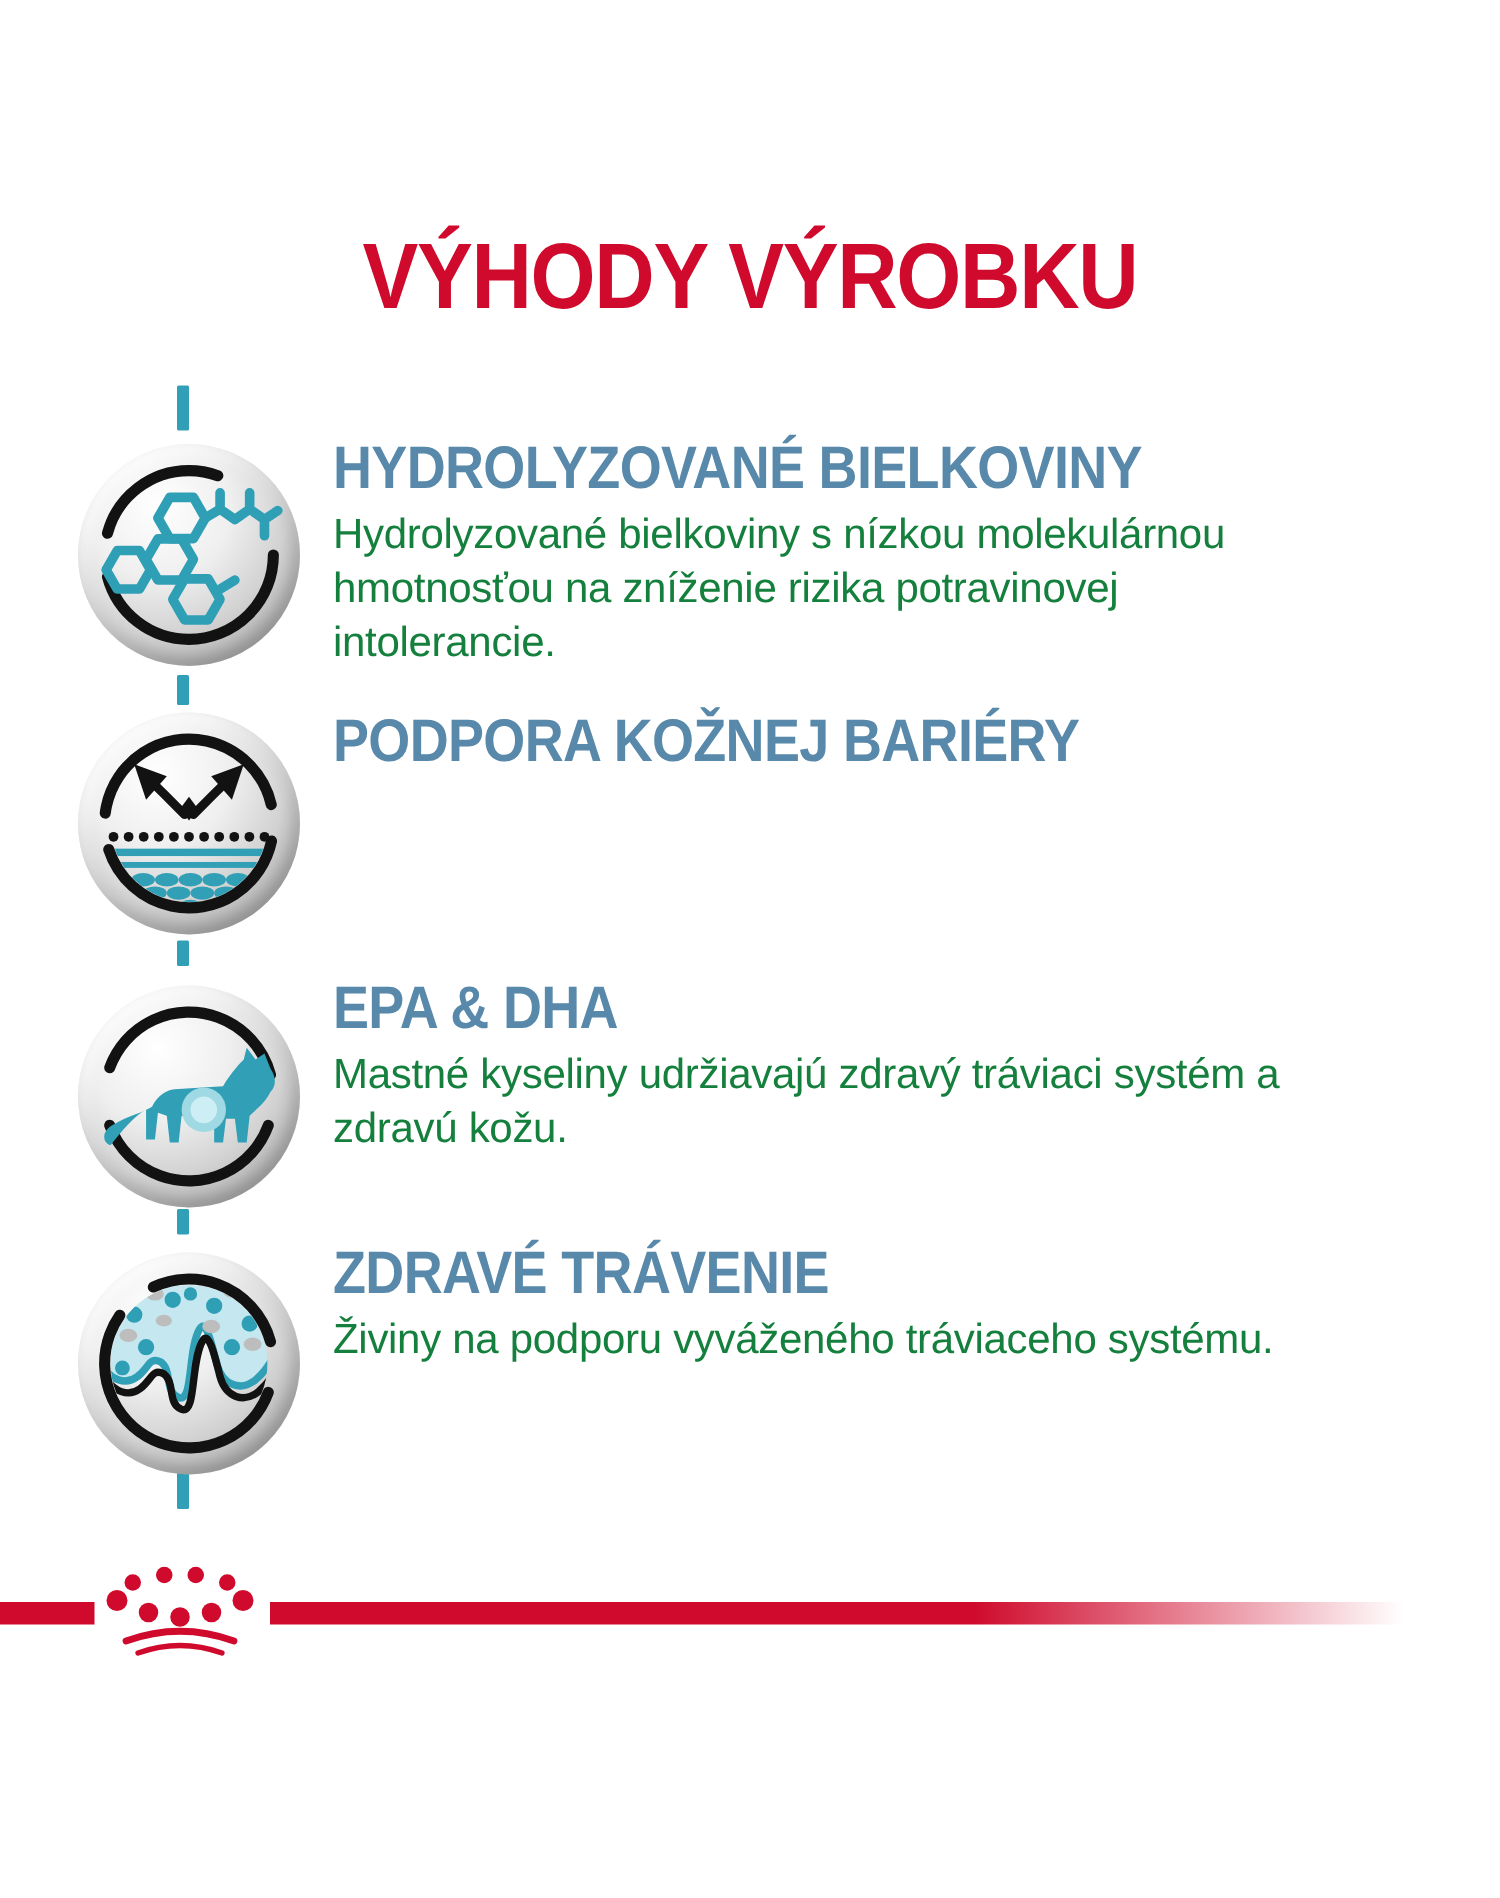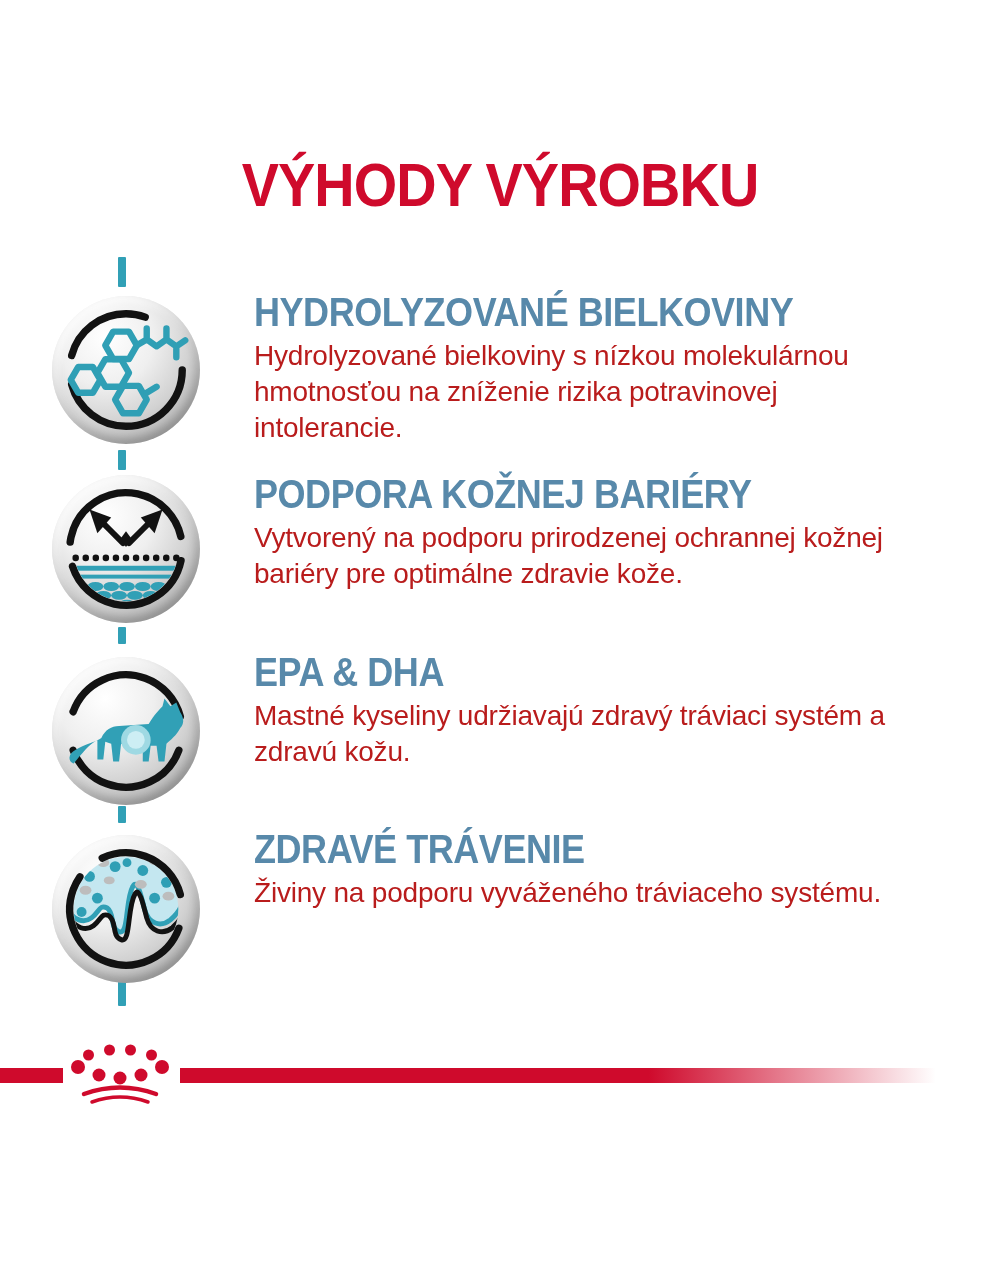--- a/index.html
+++ b/index.html
@@ -26,31 +26,31 @@
     position:absolute;left:52px;width:148px;height:148px;border-radius:50%;
     background:radial-gradient(circle at 36% 28%, #ffffff 0%, #efefef 34%, #d2d2d2 60%, #a5a5a5 88%, #8d8d8d 100%);
     box-shadow:inset -3px -5px 10px rgba(0,0,0,.22), inset 3px 5px 9px rgba(255,255,255,.85);
   }
   #circle1{top:296px}
   #circle2{top:475px}
   #circle3{top:657px}
   #circle4{top:835px}
   .icon-circle svg{position:absolute;left:0;top:0;width:148px;height:148px}
   
-  .benefit{position:absolute;left:254px;width:710px;}
+  .benefit{position:absolute;left:222px;width:710px;}
   #section1{top:290px}
   #section2{top:472px}
   #section3{top:650px}
   #section4{top:827px}
   .benefit-heading{
     margin:0;font-size:40px;font-weight:bold;color:#5889aa;letter-spacing:-0.5px;
     line-height:44px;transform:scaleX(0.9);transform-origin:left center;white-space:nowrap;
   }
   .benefit-body{
-    margin:4px 0 0 0;font-size:28px;line-height:36px;color:#b91c1c;
+    margin:4px 0 0 0;font-size:28px;line-height:36px;color:#15803d;
     white-space:pre-line;letter-spacing:-0.2px;
   }
   
   .footer-line{position:absolute;top:1068px;height:15px;background:#cf0a2c;}
   #footer-line-left{left:0;width:63px;}
   #footer-line-right{
     left:180px;width:756px;
     background:linear-gradient(to right,#cf0a2c 0%,#cf0a2c 62%,rgba(207,10,44,0) 100%);
   }
   #crown{position:absolute;left:64px;top:1040px;width:112px;height:72px;}
@@ -197,22 +197,20 @@
   </div>
 
   <div class="benefit" id="section1">
     <h2 class="benefit-heading">HYDROLYZOVANÉ BIELKOVINY</h2>
     <p class="benefit-body">Hydrolyzované bielkoviny s nízkou molekulárnou
 hmotnosťou na zníženie rizika potravinovej
 intolerancie.</p>
   </div>
   <div class="benefit" id="section2">
     <h2 class="benefit-heading">PODPORA KOŽNEJ BARIÉRY</h2>
-    <p class="benefit-body">Vytvorený na podporu prirodzenej ochrannej kožnej
-bariéry pre optimálne zdravie kože.</p>
   </div>
   <div class="benefit" id="section4">
     <h2 class="benefit-heading">ZDRAVÉ TRÁVENIE</h2>
     <p class="benefit-body">Živiny na podporu vyváženého tráviaceho systému.</p>
   </div>
   <div class="benefit" id="section3">
     <h2 class="benefit-heading">EPA &amp; DHA</h2>
     <p class="benefit-body">Mastné kyseliny udržiavajú zdravý tráviaci systém a
 zdravú kožu.</p>
   </div>

